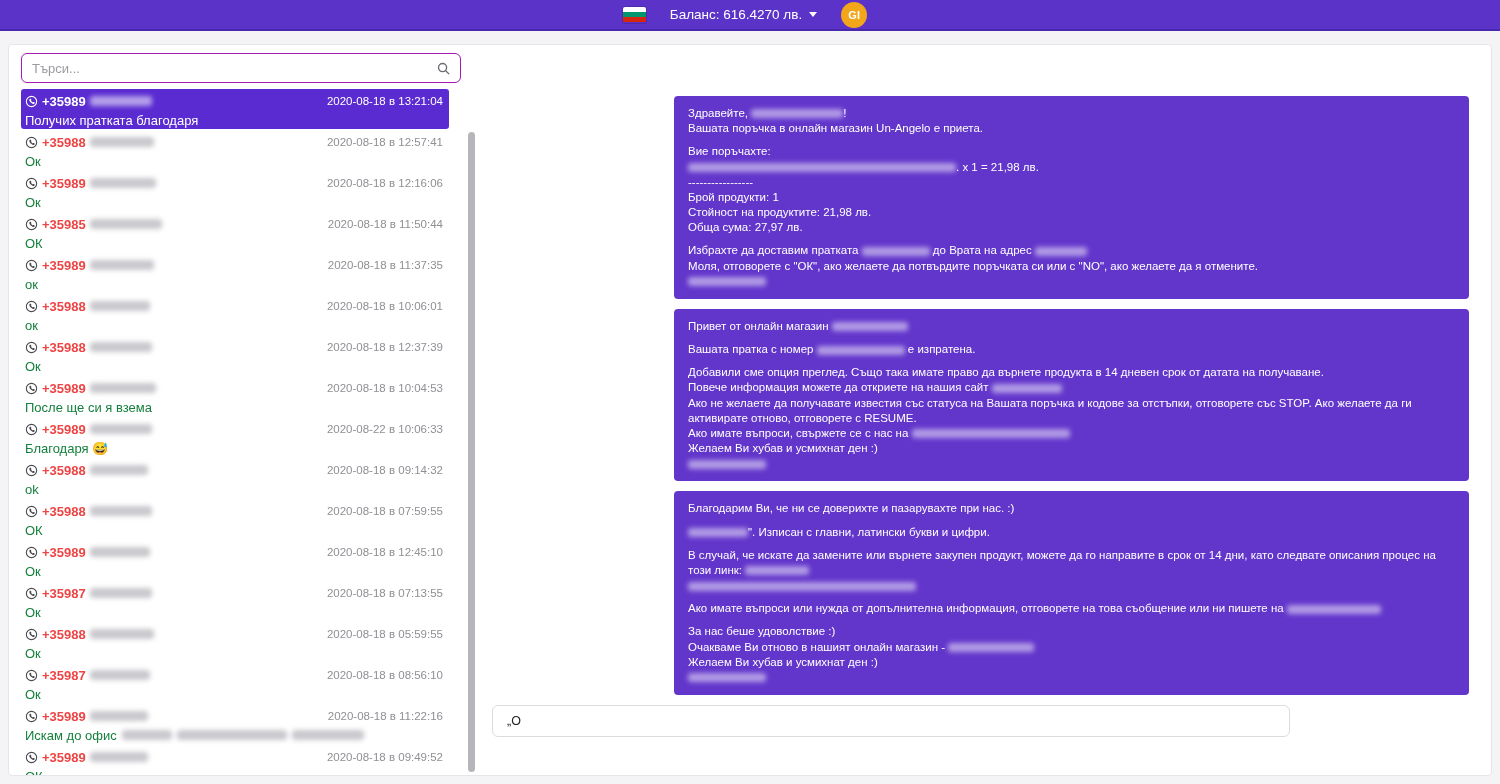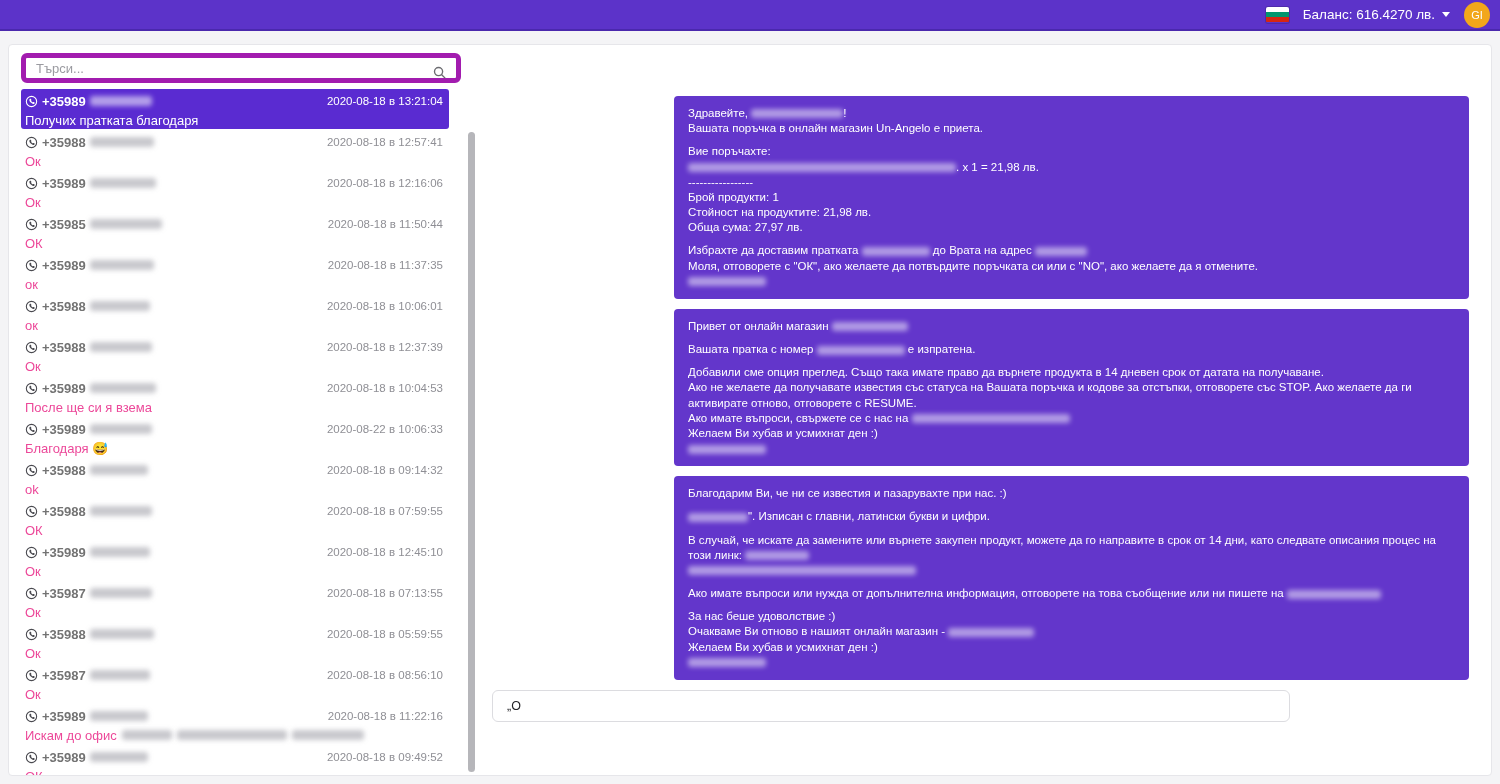--- a/index.html
+++ b/index.html
@@ -7,56 +7,56 @@
   body {
     font-family: "Liberation Sans", sans-serif;
     background:#f4f4f6;
     position:relative;
     overflow:hidden;
   }
   
   .topbar {
     position:absolute; left:0; top:0; width:1500px; height:31px;
     background:#5c33c9; border-bottom:2px solid #4a28ad;
-    display:flex; align-items:center; justify-content:flex-end;
-    padding-right:10px; gap:14px;
+    display:flex; align-items:center; justify-content:center;
+    padding-right:10px; gap:24px;
   }
   .flag { width:23px; height:16px; border-radius:2px; overflow:hidden;
     box-shadow:0 0 0 1px rgba(0,0,0,.15); display:flex; flex-direction:column; }
   .flag div { flex:1; }
   .flag .w { background:#ffffff; } .flag .g { background:#00966e; } .flag .r { background:#d62612; }
   .balance { color:#ffffff; font-size:13.5px; display:flex; align-items:center; gap:7px; cursor:pointer; }
   .caret { width:0; height:0; border-left:4px solid transparent; border-right:4px solid transparent; border-top:5px solid #ffffff; display:inline-block; }
   .avatar { width:26px; height:26px; border-radius:50%; background:#f2a71b; color:#fff;
-    font-size:11px; font-weight:normal; display:flex; align-items:center; justify-content:center; }
+    font-size:11px; font-weight:bold; display:flex; align-items:center; justify-content:center; }
   
   .card {
     position:absolute; left:8px; top:44px; right:8px; bottom:8px;
     background:#ffffff; border:1px solid #e6e6ea; border-radius:4px; overflow:hidden;
   }
   
   .sidebar { position:absolute; left:12px; top:8px; width:442px; bottom:0; }
   .searchbox {
-    position:relative; width:440px; height:30px; border:5px solid #a21caf; border-radius:6px;
+    position:relative; width:440px; height:30px; border:1px solid #a21caf; border-radius:6px;
     display:flex; align-items:center; padding:0 30px 0 10px; background:#fff;
   }
   .searchbox input { border:none; outline:none; width:100%; font-size:13px; color:#333;
     font-family:"Liberation Sans",sans-serif; background:transparent; }
   .searchbox input::placeholder { color:#9a9aa0; }
   .search-icon { position:absolute; right:9px; top:7px; color:#6b6b70; }
   .conv-list { position:absolute; left:0; top:36px; right:0; bottom:0; overflow:hidden; }
   .conv {
     width:428px; height:40px; padding:3px 6px 0 4px; border-radius:3px; cursor:pointer;
     margin-bottom:1px;
   }
   .conv .row1 { display:flex; align-items:center; gap:4px; height:18px; }
   .conv .vicon { color:#4a4a50; display:flex; }
-  .conv .phone { font-size:13px; font-weight:bold; color:#737373; }
+  .conv .phone { font-size:13px; font-weight:bold; color:#ef4444; }
   .conv .time { margin-left:auto; font-size:11.5px; color:#8f8f95; }
-  .conv .row2 { font-size:13px; color:#ec4899; height:18px; display:flex; align-items:center; gap:5px; margin-top:1px; }
+  .conv .row2 { font-size:13px; color:#15803d; height:18px; display:flex; align-items:center; gap:5px; margin-top:1px; }
   .conv.selected { background:#5a2bd1; }
   .conv.selected .phone, .conv.selected .time, .conv.selected .row2, .conv.selected .vicon { color:#ffffff; }
   .blur-pill { display:inline-block; height:10px; border-radius:3px;
     background:rgba(125,125,135,.42); filter:blur(2.5px); vertical-align:middle; }
   .conv.selected .blur-pill { background:rgba(255,255,255,.55); }
   .scroll-thumb { position:absolute; left:459px; top:87px; bottom:3px; width:7px;
     background:#b6b6ba; border-radius:4px; }
   
   .chat { position:absolute; left:475px; right:8px; top:0; bottom:0; }
   .bubble {
@@ -399,27 +399,28 @@
           <div class="bline">Избрахте да доставим пратката <span class="blur-pill" style="width: 68px;"></span> до Врата на адрес <span class="blur-pill" style="width: 52px;"></span></div>
           <div class="bline">Моля, отговорете с "ОК", ако желаете да потвърдите поръчката си или с "NO", ако желаете да я отмените.</div>
           <div class="bline"><span class="blur-pill" style="width: 78px;"></span></div>
         </div>
         <div class="bubble">
           <div class="bline">Привет от онлайн магазин <span class="blur-pill" style="width: 76px;"></span></div>
           <div class="bline blank"></div>
           <div class="bline">Вашата пратка с номер <span class="blur-pill" style="width: 88px;"></span> е изпратена.</div>
           <div class="bline blank"></div>
           <div class="bline">Добавили сме опция преглед. Също така имате право да върнете продукта в 14 дневен срок от датата на получаване.</div>
+          <div class="bline">Повече информация можете да откриете на нашия сайт <span class="blur-pill" style="width: 70px;"></span></div>
           <div class="bline">Ако не желаете да получавате известия със статуса на Вашата поръчка и кодове за отстъпки, отговорете със STOP. Ако желаете да ги активирате отново, отговорете с RESUME.</div>
           <div class="bline">Ако имате въпроси, свържете се с нас на <span class="blur-pill" style="width: 158px;"></span></div>
           <div class="bline">Желаем Ви хубав и усмихнат ден :)</div>
           <div class="bline"><span class="blur-pill" style="width: 78px;"></span></div>
         </div>
         <div class="bubble">
-          <div class="bline">Благодарим Ви, че ни се известия и пазарувахте при нас. :)</div>
+          <div class="bline">Благодарим Ви, че ни се доверихте и пазарувахте при нас. :)</div>
           <div class="bline blank"></div>
           <div class="bline"><span class="blur-pill" style="width: 60px;"></span>". Изписан с главни, латински букви и цифри.</div>
           <div class="bline blank"></div>
           <div class="bline">В случай, че искате да замените или върнете закупен продукт, можете да го направите в срок от 14 дни, като следвате описания процес на този линк: <span class="blur-pill" style="width: 64px;"></span></div>
           <div class="bline"><span class="blur-pill" style="width: 228px;"></span></div>
           <div class="bline blank"></div>
           <div class="bline">Ако имате въпроси или нужда от допълнителна информация, отговорете на това съобщение или ни пишете на <span class="blur-pill" style="width: 94px;"></span></div>
           <div class="bline blank"></div>
           <div class="bline">За нас беше удоволствие :)</div>
           <div class="bline">Очакваме Ви отново в нашият онлайн магазин - <span class="blur-pill" style="width: 86px;"></span></div>

